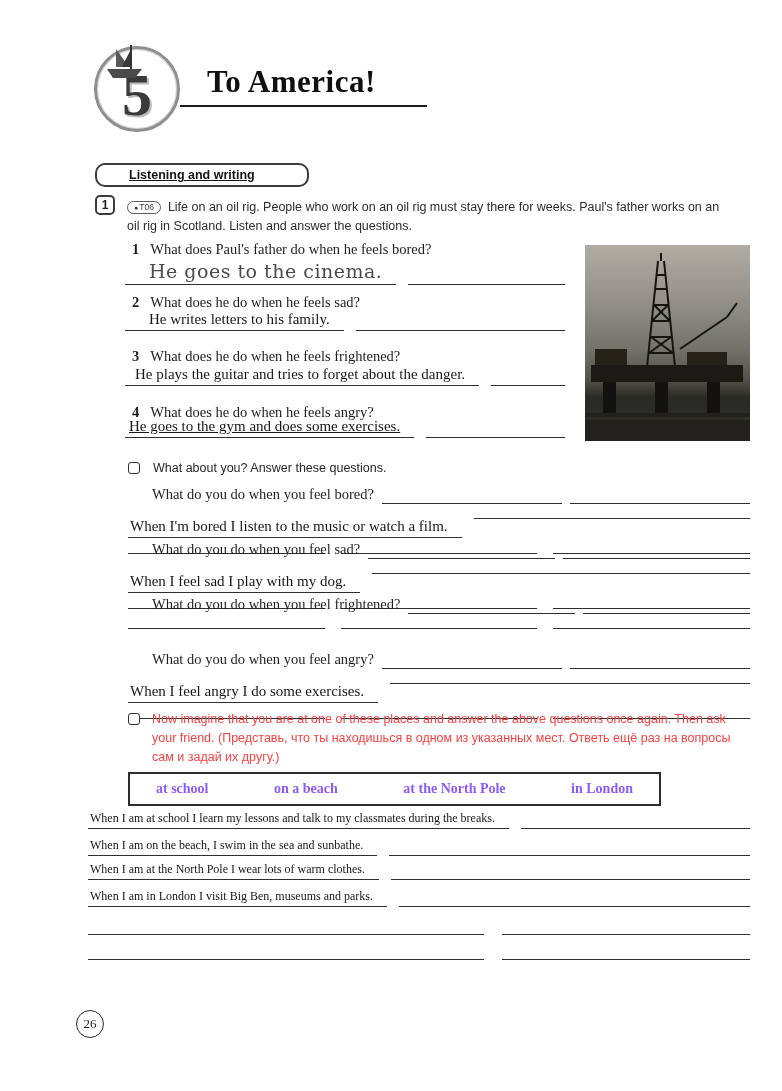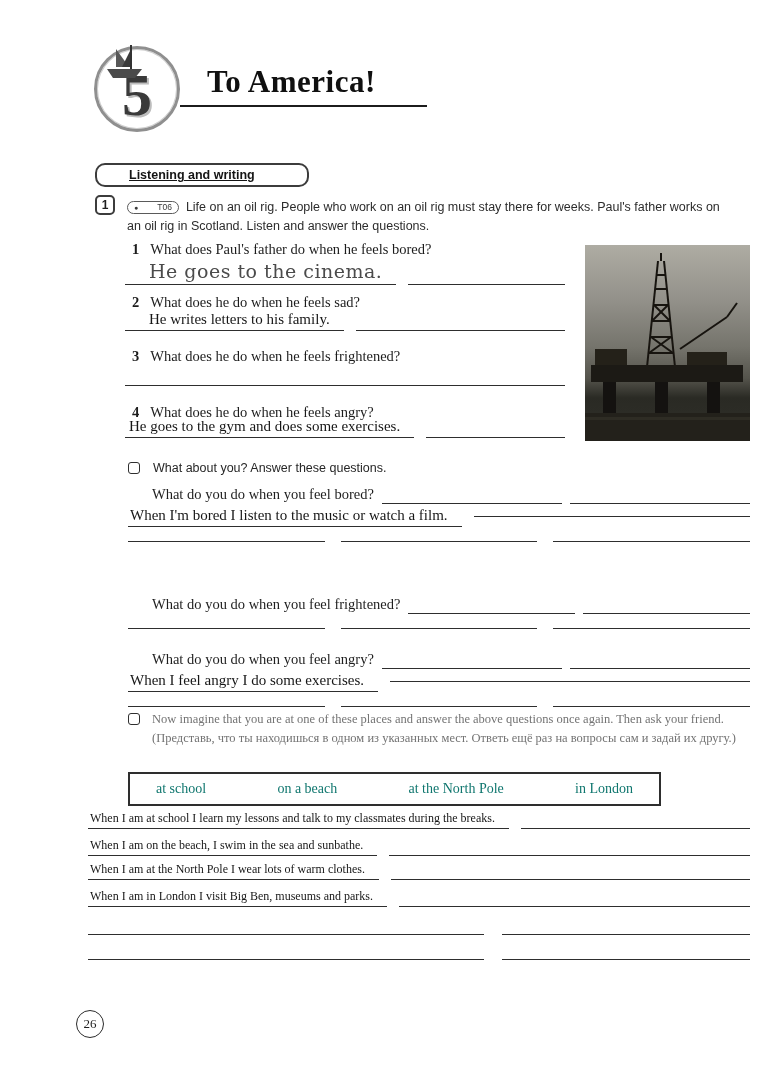--- a/index.html
+++ b/index.html
@@ -45,75 +45,75 @@
     border:2px solid #3c3c3c; border-radius:5px;
     display:flex; align-items:center; justify-content:center;
     font-family:"Liberation Sans", sans-serif; font-weight:bold; font-size:12px;
   }
   .instructions {
     left:127px; top:198px; width:600px;
     font-family:"Liberation Sans", sans-serif; font-size:12.5px;
     line-height:1.5; color:#2c2c2c;
   }
   .audio-pill {
-    display:inline-flex; align-items:center; gap:19px;
+    display:inline-flex; align-items:center; gap:1px;
     border:1.2px solid #5a5a5a; border-radius:8px;
     padding:0 6px; height:13px; margin-right:7px; vertical-align:1px;
     font-size:8.5px; color:#3a3a3a; font-family:"Liberation Sans", sans-serif;
   }
   .audio-dot { font-size:7px; line-height:1; }
 
   
   .q-row { left:132px; display:flex; gap:11px; font-size:14.5px; color:#1c1c1c; width:440px; }
   .q-num { font-weight:bold; }
   .a-row { left:125px; width:440px; display:flex; align-items:flex-end; gap:12px; }
   .answer-text {
     border-bottom:1.2px solid #2e2e2e; padding:0 14px 2px 2px;
     white-space:nowrap; font-size:15px; color:#161616;
   }
   .seg { flex:1; border-bottom:1.2px solid #2e2e2e; }
   .handwritten {
     font-family:"DejaVu Serif", serif; 
     font-size:19px; color:#4b4b4b; letter-spacing:0.5px;
   }
   .h30 { height:30px; } .h21 { height:21px;justify-content:center; }
-  .pl24 { padding-left:24px; } .pl10 { padding-left:10px; } .pl4 { padding-left:4px; }
+  .pl24 { padding-left:24px; } .pl10 { padding-left:10px; } .pl4 { padding-left:4px;text-decoration:underline; }
 
   
   .photo {
     left:585px; top:245px; width:165px; height:196px;
     background:linear-gradient(180deg,#aeaca3 0%,#93918a 28%,#75746c 52%,#55544c 68%,#2a2a24 78%,#30302a 100%);
   }
 
   
   .bullet-row { display:flex; align-items:center; gap:13px; }
   .about-row { left:128px; top:461px; }
   .checkbox {
     width:12px; height:12px; border:1.8px solid #2f2f2f; border-radius:3px;
     flex:none; background:#fff;
   }
   .bullet-text { font-family:"Liberation Sans", sans-serif; font-size:12.5px; color:#262626; }
 
   .pair { left:128px; width:622px; }
   .pair-q { display:flex; align-items:flex-end; height:18px; gap:8px; padding-left:24px; font-size:14.5px; }
   .pair-q .q-text { white-space:nowrap; padding-bottom:1px; }
-  .pair-a { display:flex; align-items:center; height:21px; gap:12px; margin-top:2px; }
+  .pair-a { display:flex; align-items:flex-start; height:21px; gap:12px; margin-top:14px; }
   .pair-blank { display:flex; gap:16px; height:13px; margin-top:2px; }
 
   
   .imagine-row { left:128px; top:710px; width:622px; display:flex; gap:12px; align-items:flex-start; }
-  .imagine-text { font-family:Liberation Serif, serif; font-size:12.5px; line-height:1.5; color:#737373; }
+  .imagine-text { font-family:Liberation Sans, sans-serif; font-size:12.5px; line-height:1.5; color:#ef4444; }
   .imagine-row .checkbox { margin-top:3px; }
 
   .places-table {
     left:128px; top:772px; width:533px; height:34px;
     border:2px solid #2e2e2e; display:flex; align-items:center;
     justify-content:space-between; padding:0 26px;
   }
-  .place { font-weight:normal; font-size:14px; color:#0f766e; white-space:nowrap; }
+  .place { font-weight:bold; font-size:14px; color:#8b5cf6; white-space:nowrap; }
 
   
   .final-a { left:88px; width:662px; display:flex; align-items:flex-end; gap:12px; height:20px; }
   .final-a .answer-text { font-size:12px; }
   .blank-row { left:88px; width:662px; display:flex; gap:18px; height:14px; }
   .blank-row .seg:first-child { flex:1.6; }
 
   
   .page-badge {
     left:76px; top:1010px; width:28px; height:28px;
@@ -199,20 +199,21 @@
   <div class="abs a-row h21" style="top:310px">
     <span class="answer-text pl24">He writes letters to his family.</span>
     <span class="seg"></span>
   </div>
 
   <div class="abs q-row" style="top:348px">
     <span class="q-num">3</span>
     <span>What does he do when he feels frightened?</span>
   </div>
   <div class="abs a-row h21" style="top:365px">
+    <span class="answer-text pl10">He plays the guitar and tries to forget about the danger.</span>
     <span class="seg"></span>
   </div>
 
   <div class="abs q-row" style="top:404px">
     <span class="q-num">4</span>
     <span>What does he do when he feels angry?</span>
   </div>
   <div class="abs a-row h21" style="top:417px">
     <span class="answer-text pl4">He goes to the gym and does some exercises.</span>
     <span class="seg"></span>
@@ -233,20 +234,36 @@
       <span class="answer-text">When I'm bored I listen to the music or watch a film.</span>
       <span class="seg"></span>
     </div>
     <div class="pair-blank">
       <span class="seg"></span>
       <span class="seg"></span>
       <span class="seg"></span>
     </div>
   </div>
 
+  <div class="abs pair" style="top:541px">
+    <div class="pair-q">
+      <span class="q-text">What do you do when you feel sad?</span>
+      <span class="seg"></span>
+      <span class="seg"></span>
+    </div>
+    <div class="pair-a">
+      <span class="answer-text">When I feel sad I play with my dog.</span>
+      <span class="seg"></span>
+    </div>
+    <div class="pair-blank">
+      <span class="seg"></span>
+      <span class="seg"></span>
+      <span class="seg"></span>
+    </div>
+  </div>
 
   <div class="abs pair" style="top:596px">
     <div class="pair-q">
       <span class="q-text">What do you do when you feel frightened?</span>
       <span class="seg"></span>
       <span class="seg"></span>
     </div>
     <div class="pair-blank">
       <span class="seg"></span>
       <span class="seg"></span>

